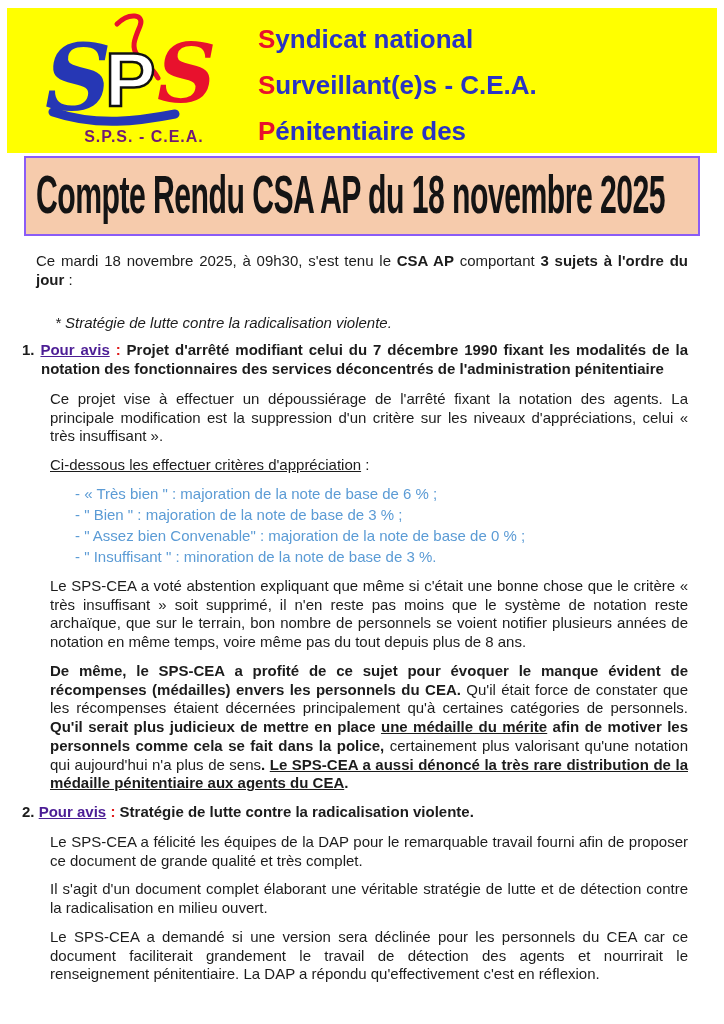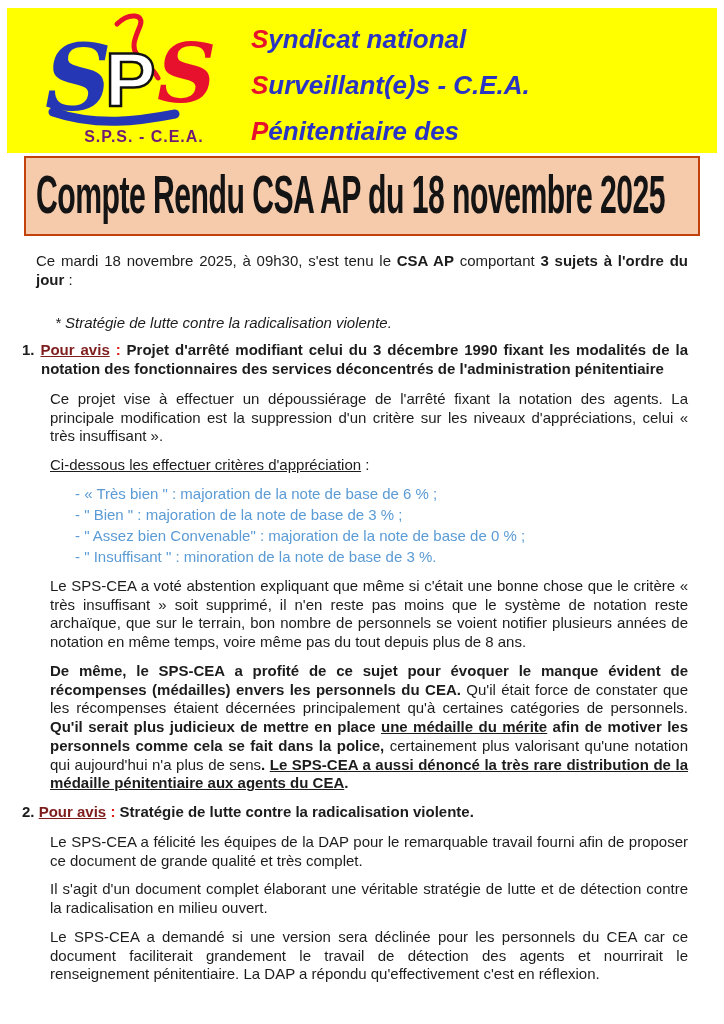--- a/index.html
+++ b/index.html
@@ -15,30 +15,30 @@
     position:absolute;left:7px;top:8px;width:710px;height:145px;
     background:#FFFF00;
   }
   .logo{position:absolute;left:32px;top:2px;width:210px;height:142px;}
   .logo svg{display:block;}
   .logo-caption{
     position:absolute;left:0;top:118px;width:210px;text-align:center;
     font-weight:bold;font-size:16px;letter-spacing:1px;color:#701a75;
   }
   .org-name{
-    position:absolute;left:244px;top:8px;
-    font-weight:bold;font-style:italic;font-size:26px;color:#2933c4;
+    position:absolute;left:251px;top:8px;
+    font-weight:bold;font-size:26px;color:#2933c4;
   }
   .org-line{line-height:46px;white-space:nowrap;}
   .org-line .initial{color:#e8112d;}
 
   
   .banner{
     position:absolute;left:24px;top:156px;width:676px;height:80px;
-    background:#F6CBAC;border:2px solid #c2410c;box-sizing:border-box;
+    background:#F6CBAC;border:2px solid #8b5cf6;box-sizing:border-box;
   }
   .banner-text{
     position:absolute;left:10px;top:50%;
     transform:translateY(-54%) scaleX(0.56);transform-origin:left center;
     white-space:nowrap;font-weight:bold;font-size:54px;color:#141414;
     letter-spacing:-1px;
   }
 
   
   .content{
@@ -54,21 +54,21 @@
 
   .bullet{
     padding-left:30px;text-indent:-11px;font-style:italic;
     text-align:justify;margin-bottom:9px;
   }
 
   .sec-head{
     font-weight:bold;margin:4px 0 11px -14px;
     padding-left:19px;text-indent:-19px;text-align:justify;
   }
-  .pour-avis{color:#7f1d1d;text-decoration:underline;}
+  .pour-avis{color:#4c1d95;text-decoration:underline;}
   .sec-colon{color:#e01b1b;}
 
   .para{margin:0 0 10px 14px;text-align:justify;}
   .criteria-intro{margin:0 0 8px 14px;}
   .criteria{margin:0 0 10px 39px;color:#5B9BD5;line-height:1.4;}
   .criteria div{white-space:nowrap;}
 </style>
 </head>
 <body>
 
@@ -101,21 +101,21 @@
 
   <div class="content">
 
     <p class="intro"><span>Ce mardi 18 novembre 2025, à 09h30, s'est tenu le </span><span class="bold">CSA AP</span><span> comportant </span><span class="bold">3 sujets à l'ordre du jour</span><span> :</span></p>
 
     <div class="bullets">
       <div class="bullet">* Stratégie de lutte contre la radicalisation violente.</div>
     </div>
 
     <div class="section">
-      <p class="sec-head"><span>1. </span><span class="pour-avis">Pour avis</span><span class="sec-colon"> : </span><span>Projet d'arrêté modifiant celui du 3 décembre 1990 fixant les modalités de la notation des fonctionnaires des services déconcentrés de l'administration pénitentiaire</span></p>
+      <p class="sec-head"><span>1. </span><span class="pour-avis">Pour avis</span><span class="sec-colon"> : </span><span>Projet d'arrêté modifiant celui du 7 décembre 1990 fixant les modalités de la notation des fonctionnaires des services déconcentrés de l'administration pénitentiaire</span></p>
 
       <p class="para">Ce projet vise à effectuer un dépoussiérage de l'arrêté fixant la notation des agents. La principale modification est la suppression d'un critère sur les niveaux d'appréciations, celui « très insuffisant ».</p>
 
       <p class="criteria-intro"><span class="ul">Ci-dessous les effectuer critères d'appréciation</span><span> :</span></p>
 
       <div class="criteria">
         <div>- « Très bien " : majoration de la note de base de 6 % ;</div>
         <div>- " Bien " : majoration de la note de base de 3 % ;</div>
         <div>- " Assez bien Convenable" : majoration de la note de base de 0 % ;</div>
         <div>- " Insuffisant " : minoration de la note de base de 3 %.</div>

